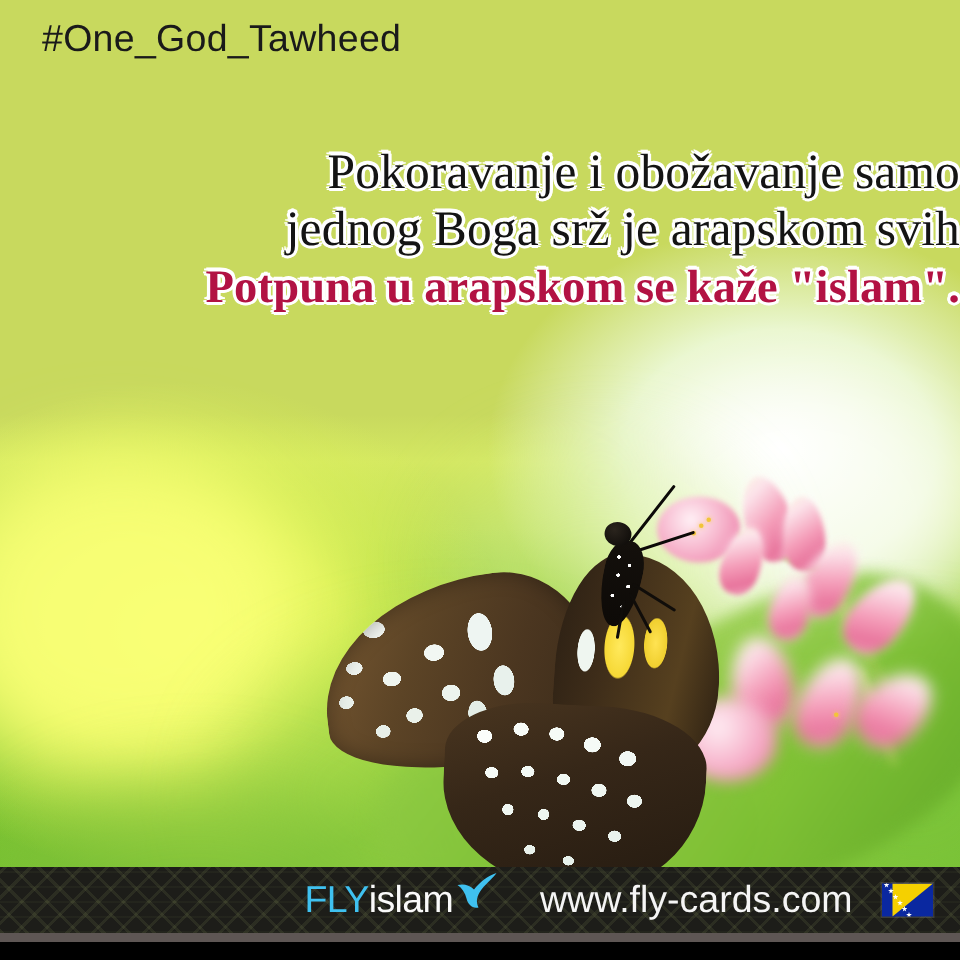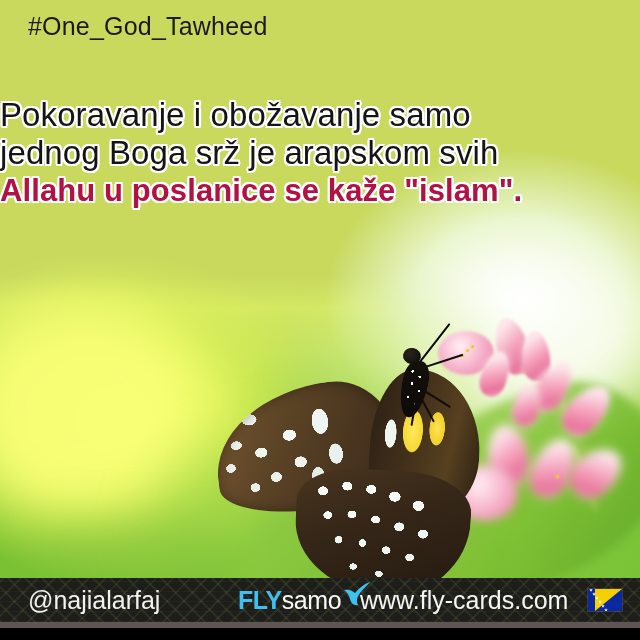--- a/index.html
+++ b/index.html
@@ -166,22 +166,22 @@
   .l2 { left:214px; top:66px; width:2.2px; height:30px; transform:rotate(-28deg); }
   .l3 { left:210px; top:70px; width:2.2px; height:26px; transform:rotate(10deg); }
 
   
   .hashtag {
     position:absolute; left:28px; top:12px;
     font-size:25px; color:#1a1a1a; letter-spacing:.2px;
   }
   .quote {
     position:absolute; left:0; right:0; top:96px;
-    text-align:left;
-    font-family:Liberation Sans, sans-serif;
+    text-align:right;
+    font-family:Liberation Serif, serif;
   }
   .q-line {
     font-size:33px;
     line-height:38px;
     color:#141414;
     letter-spacing:.1px;
     text-shadow:
       -1.6px -1.6px 0 #fff,  1.6px -1.6px 0 #fff,
       -1.6px  1.6px 0 #fff,  1.6px  1.6px 0 #fff,
       -2.2px 0 0 #fff, 2.2px 0 0 #fff, 0 -2.2px 0 #fff, 0 2.2px 0 #fff;
@@ -206,21 +206,21 @@
       repeating-linear-gradient(45deg, rgba(120,130,80,.16) 0 2px, rgba(0,0,0,0) 2px 12px),
       repeating-linear-gradient(-45deg, rgba(120,130,80,.16) 0 2px, rgba(0,0,0,0) 2px 12px),
       repeating-linear-gradient(0deg, rgba(90,100,60,.10) 0 1px, rgba(0,0,0,0) 1px 10px);
     display:flex; align-items:center;
   }
   .footer::after {
     content:""; position:absolute; left:0; right:0; bottom:-0px; height:0;
   }
   .handle { position:absolute; left:28px; font-size:25px; color:#f2f2f2; }
   .brand  { position:absolute; left:203px; font-size:25px; display:flex; align-items:center; }
-  .brand .fly   { color:#3fc1f0; font-weight:bold; letter-spacing:-.4px;margin-left:35px; }
+  .brand .fly   { color:#3fc1f0; font-weight:normal; letter-spacing:-.4px; }
   .brand .cards { color:#fafafa; letter-spacing:-.4px; }
   .bird { margin-left:1px; margin-top:-6px; }
   .url { position:absolute; left:360px; font-size:25px; color:#f5f5f5; }
 
   .flag {
     position:absolute; left:588px; width:34px; height:22px;
     background:#0a28a0; overflow:hidden;
     box-shadow:0 0 0 1px rgba(255,255,255,.12);
   }
   .flag .tri {
@@ -290,29 +290,28 @@
     <div class="leg l1"></div>
     <div class="leg l2"></div>
     <div class="leg l3"></div>
   </div>
 
   <div class="hashtag">#One_God_Tawheed</div>
 
   <div class="quote">
     <div class="q-line">Pokoravanje i obožavanje samo</div>
     <div class="q-line">jednog Boga srž je arapskom svih</div>
-    <div class="q-em">Allahu u poslanice se kaže "islam".</div>
+    <div class="q-em">Potpuna u arapskom se kaže "islam".</div>
   </div>
 
   <div class="footer">
-    <div class="handle">@najialarfaj</div>
 
     <div class="brand">
       <span class="fly">FLY</span>
-        <span class="cards">samo</span>
+        <span class="cards">islam</span>
       <span class="bird">
         <svg width="30" height="26" viewBox="0 0 30 26">
           <path d="M28 1 C22 3 17 7 13 12 C10 9 6 8 2 9 C5 11 7 14 8 18 C9 22 12 25 16 24 C14 20 15 16 18 12 C22 7 26 4 28 1 Z" fill="#3fc1f0"></path>
         </svg>
       </span>
     </div>
 
     <div class="url">www.fly-cards.com</div>
 
     <div class="flag">

